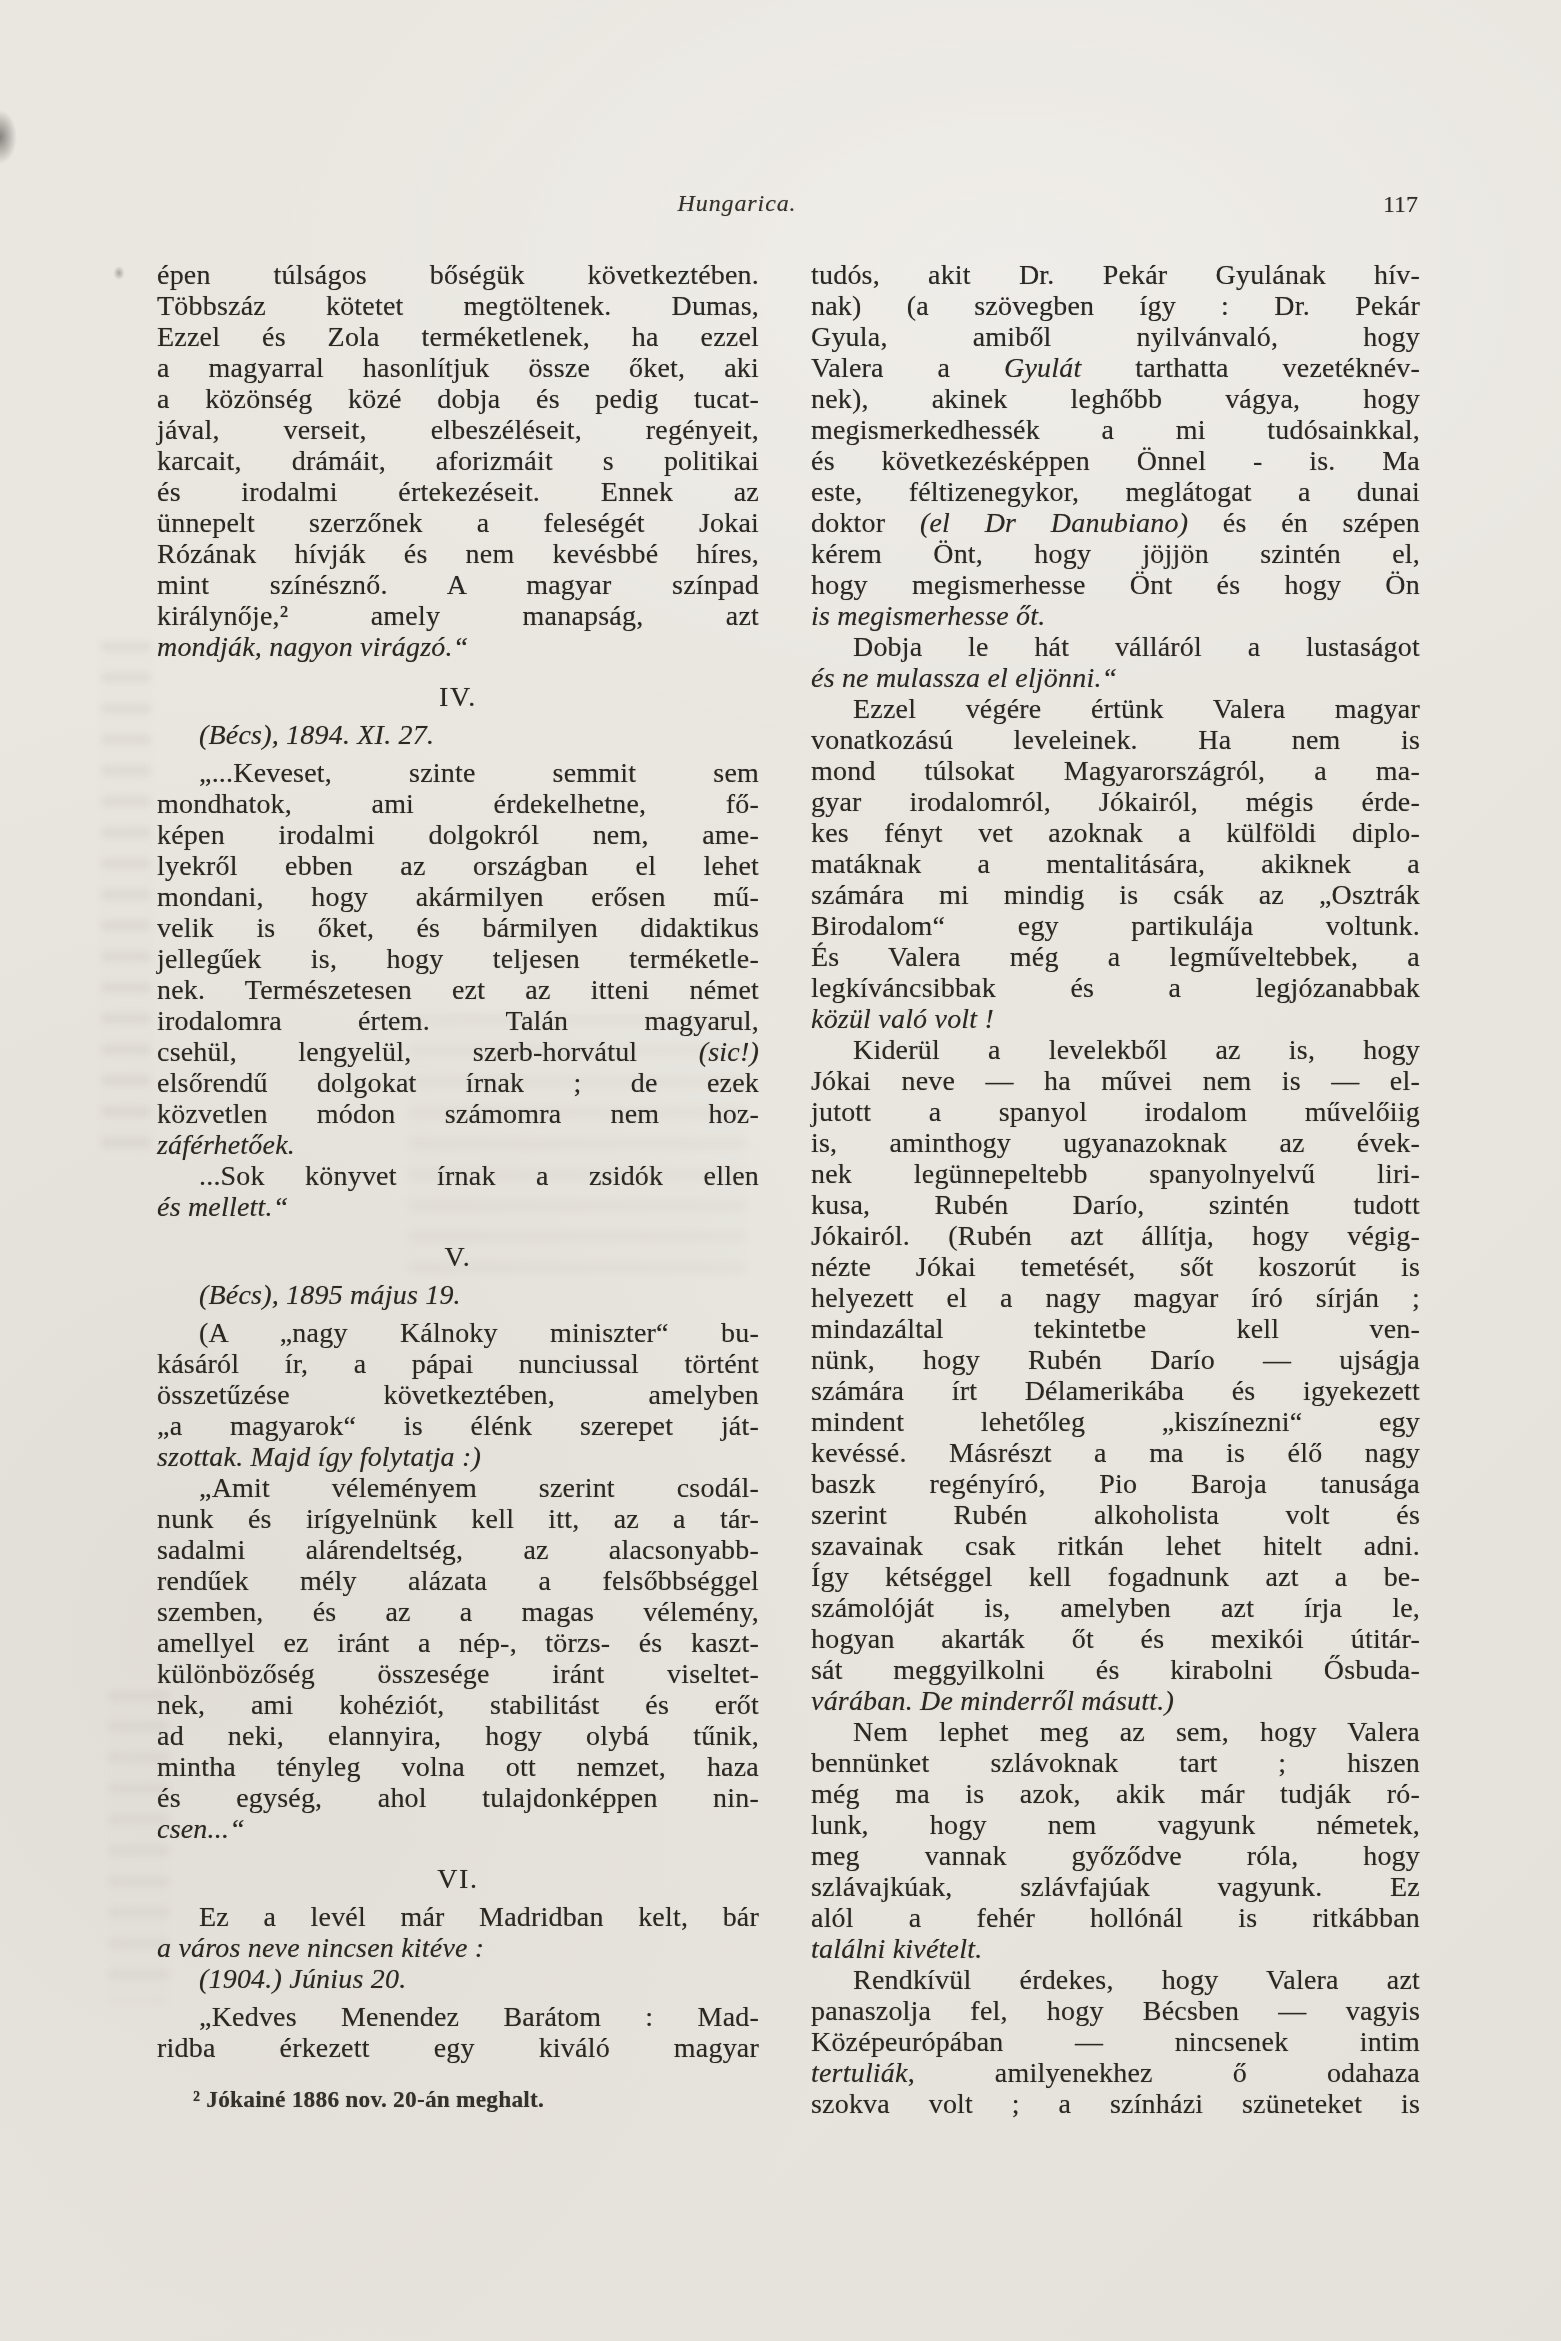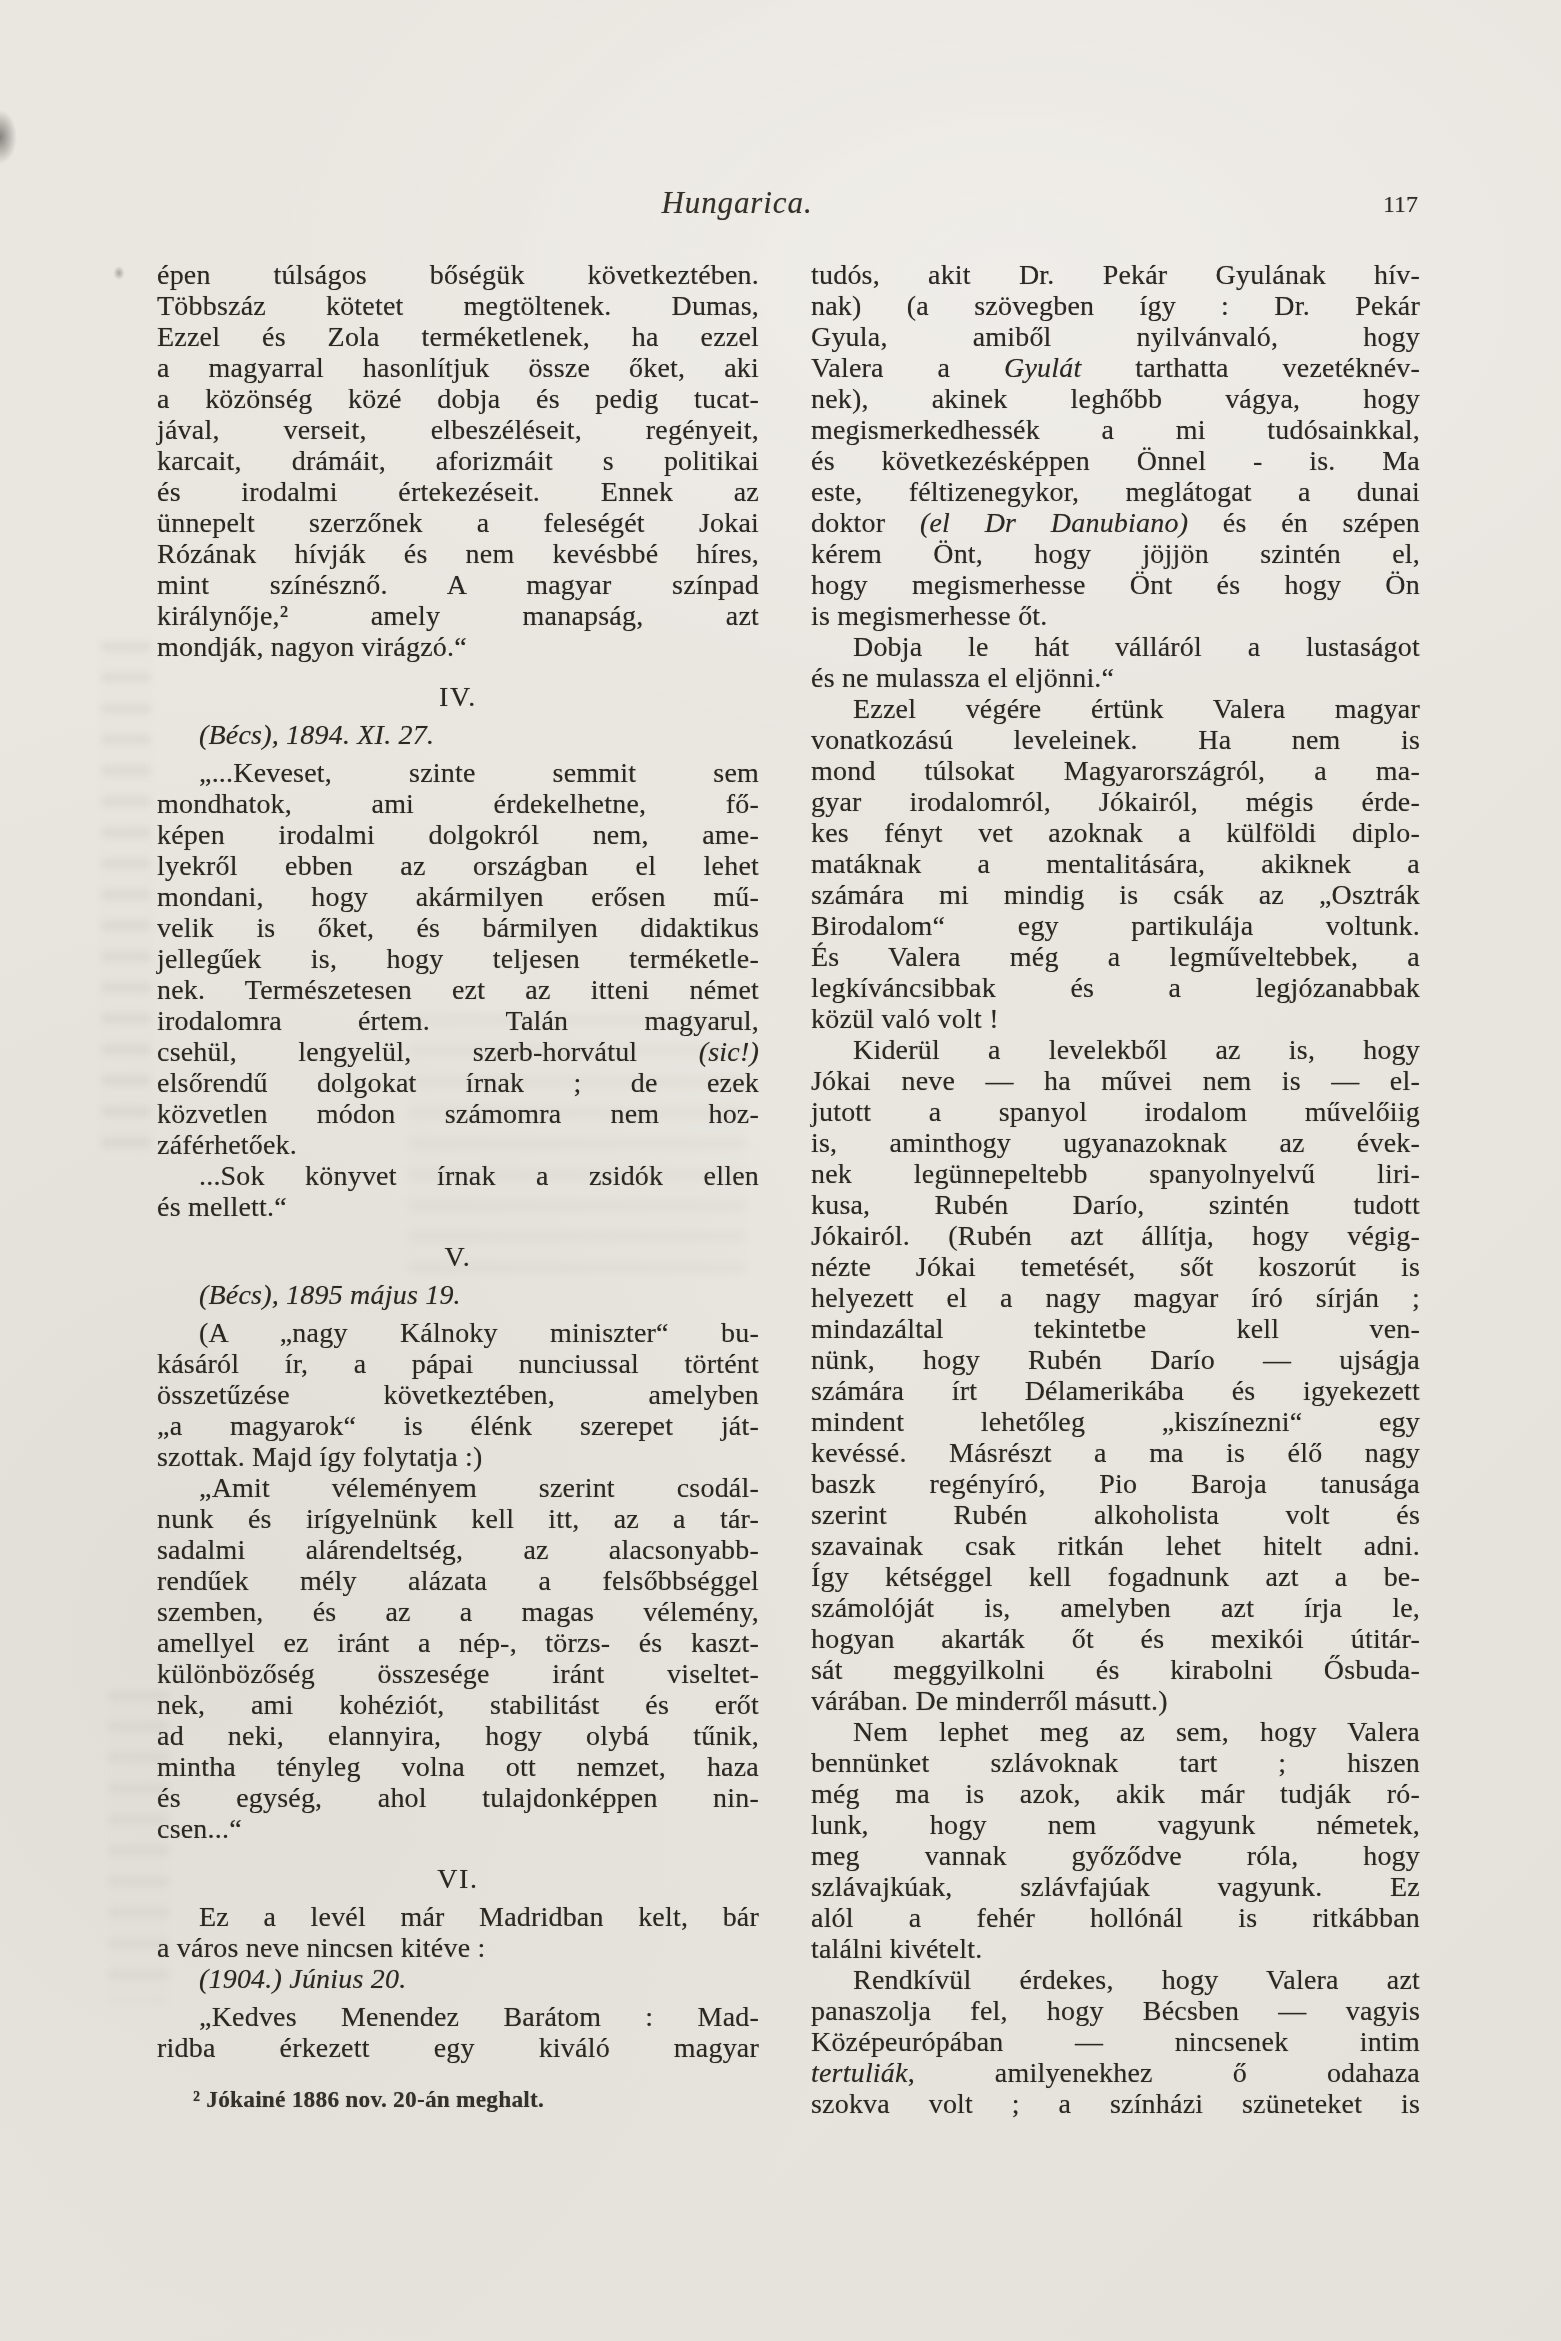--- a/index.html
+++ b/index.html
@@ -10,36 +10,36 @@
       radial-gradient(22.6px 36px at 0px 137px, rgba(32,30,26,.50), rgba(32,30,26,0) 75%),
       radial-gradient(7px 8.7px at 119px 273px, rgba(52,48,42,.35), rgba(52,48,42,0) 80%),
       radial-gradient(1214px 781px at 65% 12%, rgba(255,255,255,.28), rgba(255,255,255,0) 65%),
       radial-gradient(1041px 1388px at 12% 70%, rgba(118,108,92,.07), rgba(118,108,92,0) 70%),
       linear-gradient(135deg,#eae7e1 0%,#e9e6e0 55%,#e4e1da 100%);
     color:var(--ink,#2b2824);
     font-family:"Liberation Serif","DejaVu Serif",serif;
   }
   .running-title{
     position:absolute;top:184px;left:43px;width:1388px;text-align:center;
-    font-style:italic;font-size:31px;line-height:38px;letter-spacing:0.9px;
+    font-style:italic;font-size:24px;line-height:38px;letter-spacing:0.9px;
     color:#353129;text-shadow:0 0 0.9px rgba(43,40,36,.40);
   }
   .page-number{
     position:absolute;top:185px;left:1301px;width:117px;text-align:right;
     font-size:24px;line-height:38px;color:#302c26;text-shadow:0 0 0.9px rgba(43,40,36,.40);
   }
   .col{
     position:absolute;top:259px;width:602px;
     font-size:28px;line-height:31px;letter-spacing:0.2px;
     text-shadow:0 0 0.9px rgba(43,40,36,.45);
   }
   .col-left{left:157px;}
   .col-right{left:811px;width:609px;}
   .bl{text-align:justify;text-align-last:justify;}
-  .bl.last{text-align-last:left;}
+  .bl.last{text-align-last:left;font-style:italic;}
   .bl.indent{padding-left:42px;}
   .bl.heading{text-align-last:center;margin:19px 0 7px;letter-spacing:1.7px;}
   .bl.dateline{text-align:center;text-align-last:left;padding-left:42px;margin:0 0 7px;font-style:italic;}
   .bl.footnote{font-size:23.4px;line-height:27px;text-align:left;text-align-last:left;padding-left:36px;margin-top:22.6px;color:#34302a;font-weight:bold;}
   .it{font-style:italic;}
   .ghost{position:absolute;pointer-events:none;}
   .g1{left:101px;top:642px;width:50px;height:512px;opacity:.55;filter:blur(3.5px);
       background:repeating-linear-gradient(180deg, rgba(105,96,82,.16) 0 8.7px, rgba(105,96,82,.02) 8.7px 31px);}
   .g2{left:408px;top:1015px;width:338px;height:260px;opacity:.40;filter:blur(4.3px);
       background:repeating-linear-gradient(180deg, rgba(105,96,82,.13) 0 8.7px, rgba(105,96,82,.02) 8.7px 31px);}

